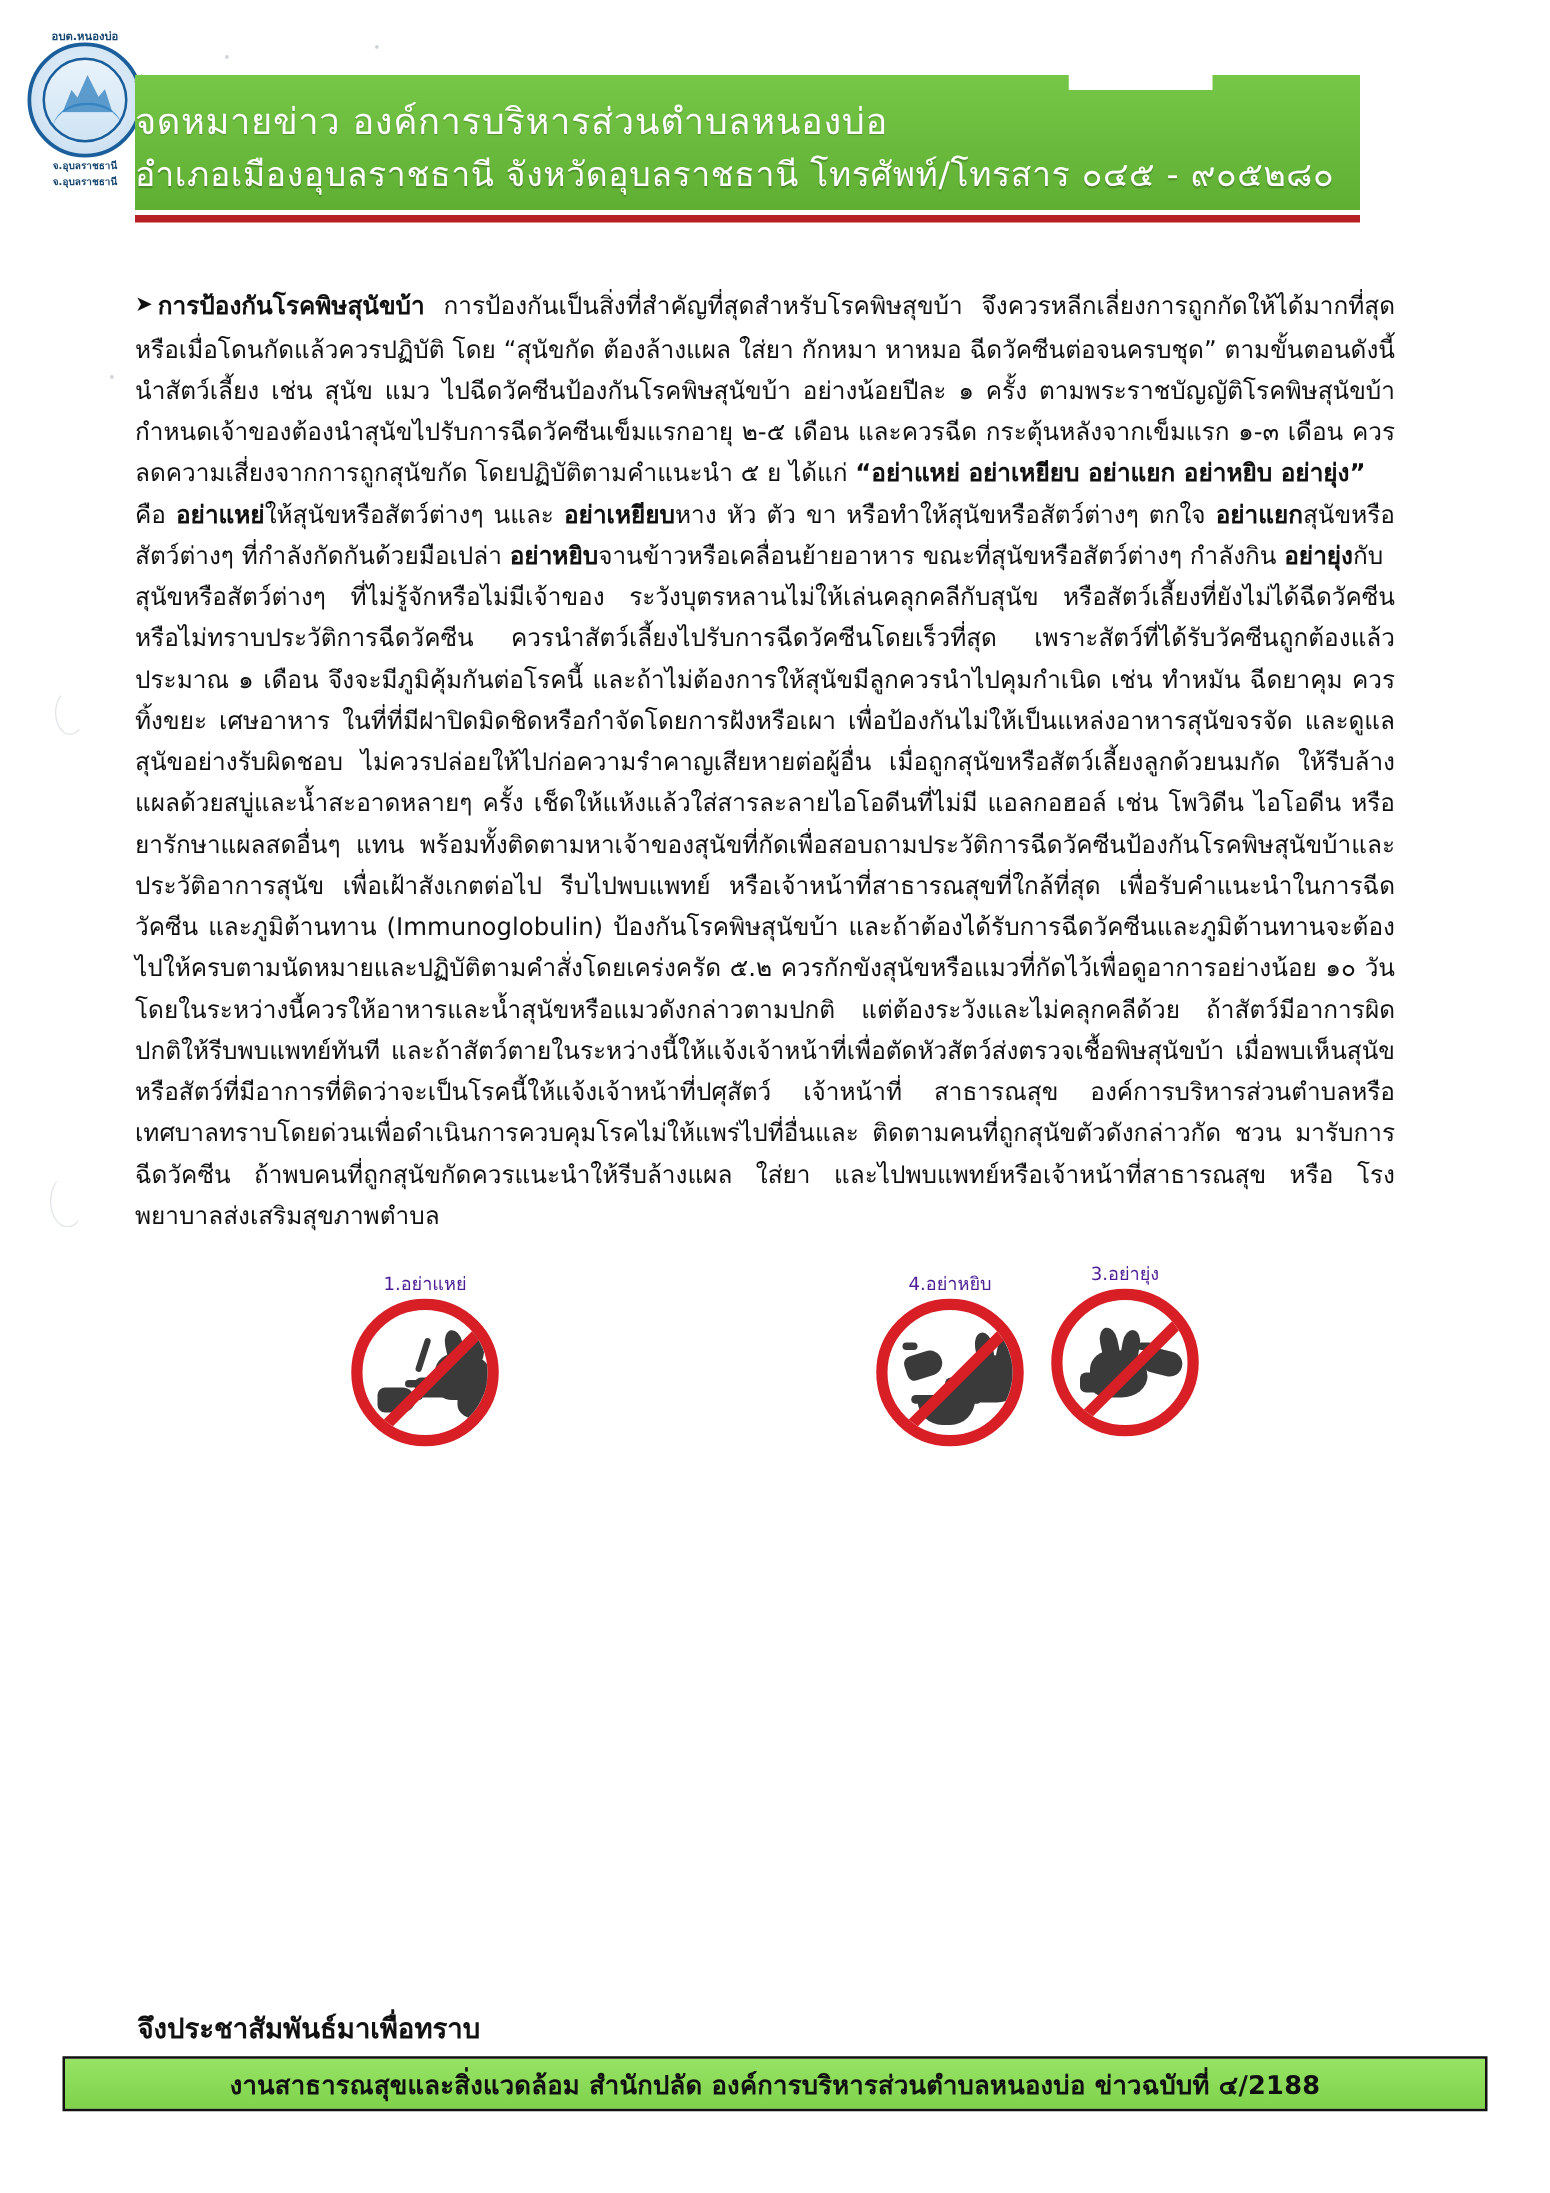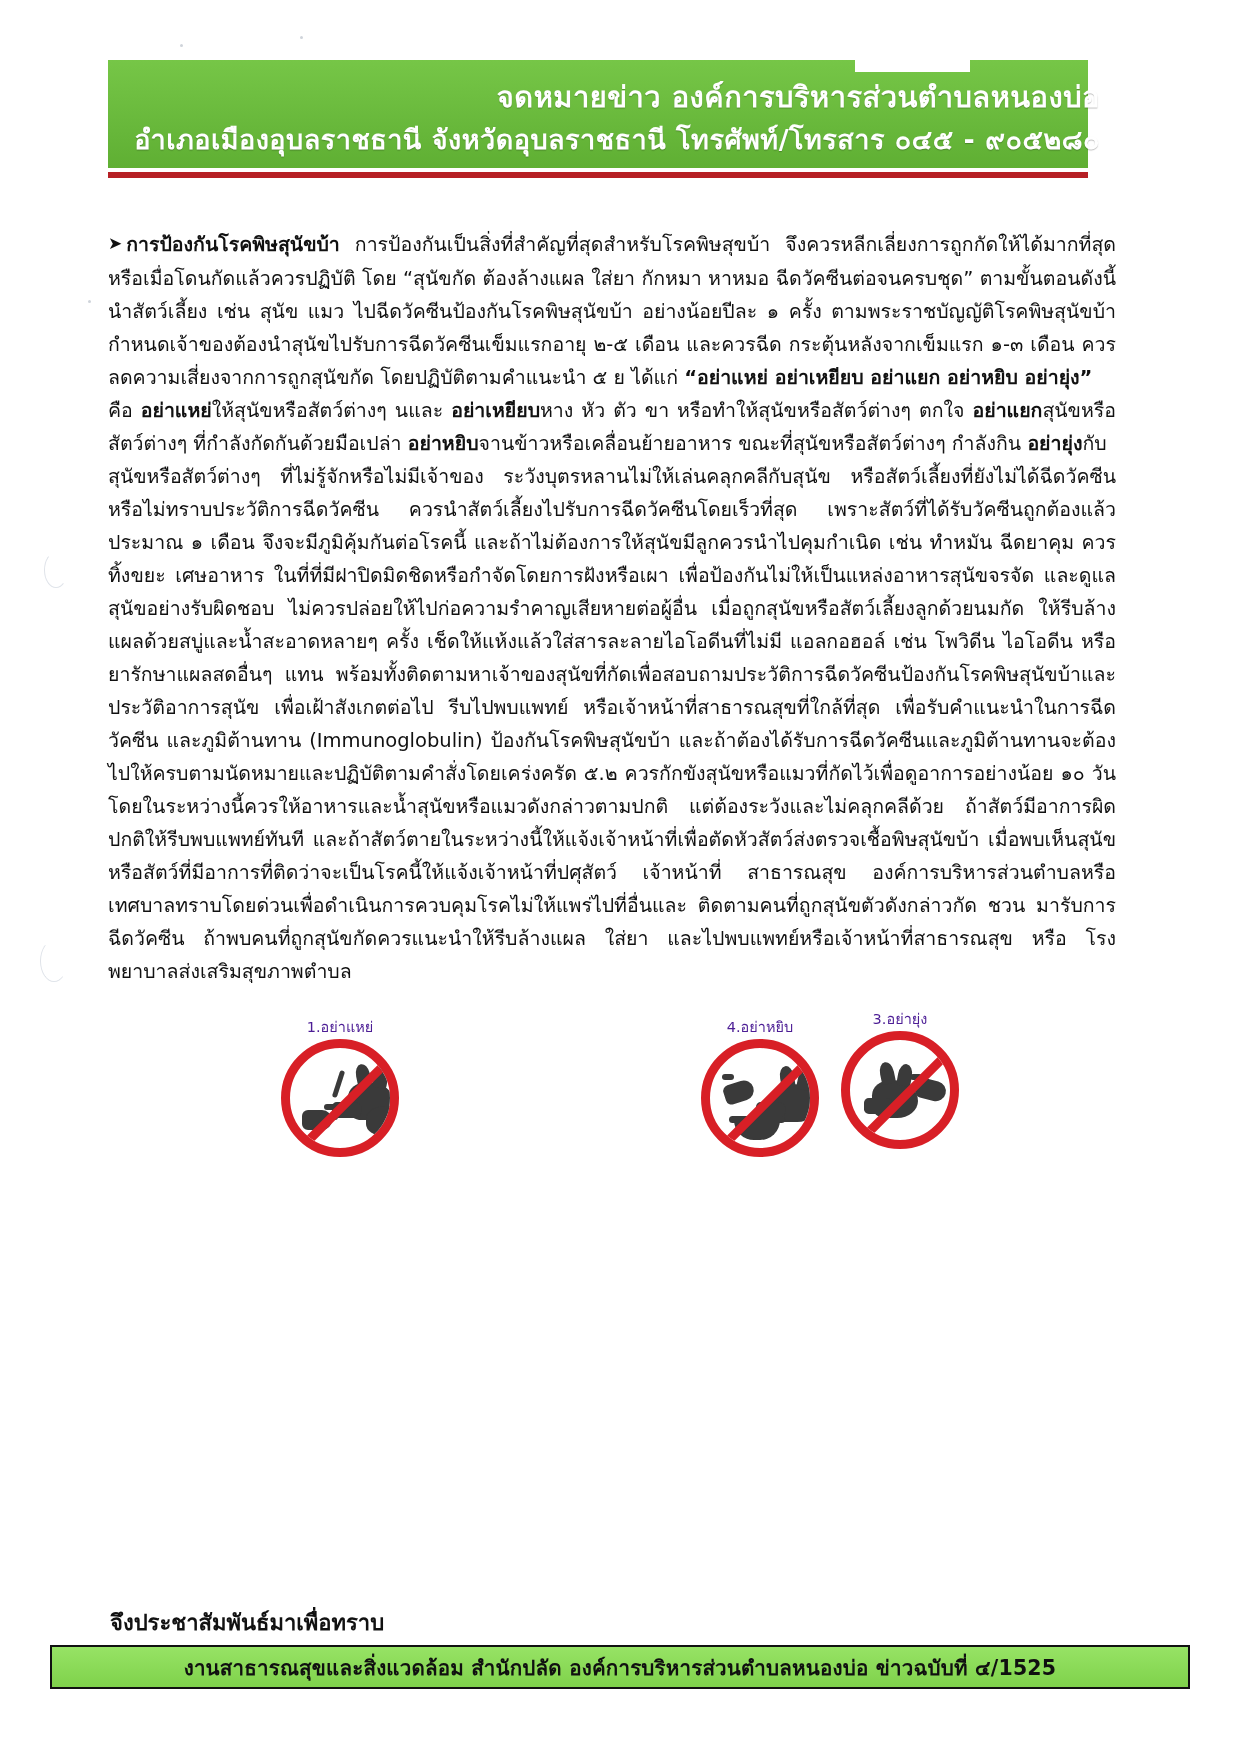--- a/index.html
+++ b/index.html
@@ -51,25 +51,25 @@
     position: absolute;
     left: 108px;
     top: 172px;
     width: 980px;
     height: 6px;
     background: #b62025;
   }
 
   .header-line1, .header-line2 {
     position: absolute;
-    left: 12px;
+    left: 0;
     width: 980px;
-    text-align: right;
+    text-align: left;
     color: #ffffff;
-    font-weight: bold;
+    font-weight: normal;
     letter-spacing: 0.5px;
     text-shadow: 0 1px 1px rgba(0,0,0,.25);
   }
   .header-line1 {
     top: 14px;
     font-size: 29px;
   }
   .header-line2 {
     top: 58px;
     font-size: 27px;
@@ -306,20 +306,27 @@
   .scan-mark.m2 { left: 40px; top: 940px; width: 26px; height: 40px; border-right-color: transparent; border-top-color: transparent;}
   .speck { position: absolute; width: 3px; height: 3px; background: #cfd4da; border-radius: 50%; }
 </style>
 </head>
 <body>
 
 <div class="page">
 
   <div class="header">
 
+    <div class="logo">
+      <div class="seal-text-top">อบต.หนองบ่อ</div>
+      <div class="seal-outer"></div>
+      <div class="seal-inner"></div>
+      <div class="seal-text-bottom">จ.อุบลราชธานี จ.อุบลราชธานี</div>
+      <div class="star">✳</div>
+    </div>
 
     <div class="header-banner">
       <div class="header-line1">จดหมายข่าว  องค์การบริหารส่วนตำบลหนองบ่อ</div>
       <div class="header-line2">อำเภอเมืองอุบลราชธานี จังหวัดอุบลราชธานี โทรศัพท์/โทรสาร ๐๔๕ - ๙๐๕๒๘๐</div>
     </div>
     <div class="header-banner-notch"></div>
     <div class="header-underline"></div>
   </div>
 
   <div class="content">
@@ -377,21 +384,21 @@
         <div class="sil hand" style="left:66px; top:40px; transform:rotate(14deg);"></div>
         <div class="sil finger" style="left:60px; top:34px;"></div>
         <div class="sil finger" style="left:58px; top:46px;"></div>
         <div class="slash"></div>
       </div>
     </div>
   </div>
 
   <div class="footer-note">จึงประชาสัมพันธ์มาเพื่อทราบ</div>
   <div class="footer-bar">
-    <div class="footer-bar-text">งานสาธารณสุขและสิ่งแวดล้อม สำนักปลัด องค์การบริหารส่วนตำบลหนองบ่อ   ข่าวฉบับที่ ๔/1525</div>
+    <div class="footer-bar-text">งานสาธารณสุขและสิ่งแวดล้อม สำนักปลัด องค์การบริหารส่วนตำบลหนองบ่อ   ข่าวฉบับที่ ๔/2188</div>
   </div>
 
   <div class="scan-mark m1"></div>
   <div class="scan-mark m2"></div>
   <div class="speck" style="left:180px; top:44px;"></div>
   <div class="speck" style="left:300px; top:36px;"></div>
   <div class="speck" style="left:88px; top:300px;"></div>
 
 </div>
 

